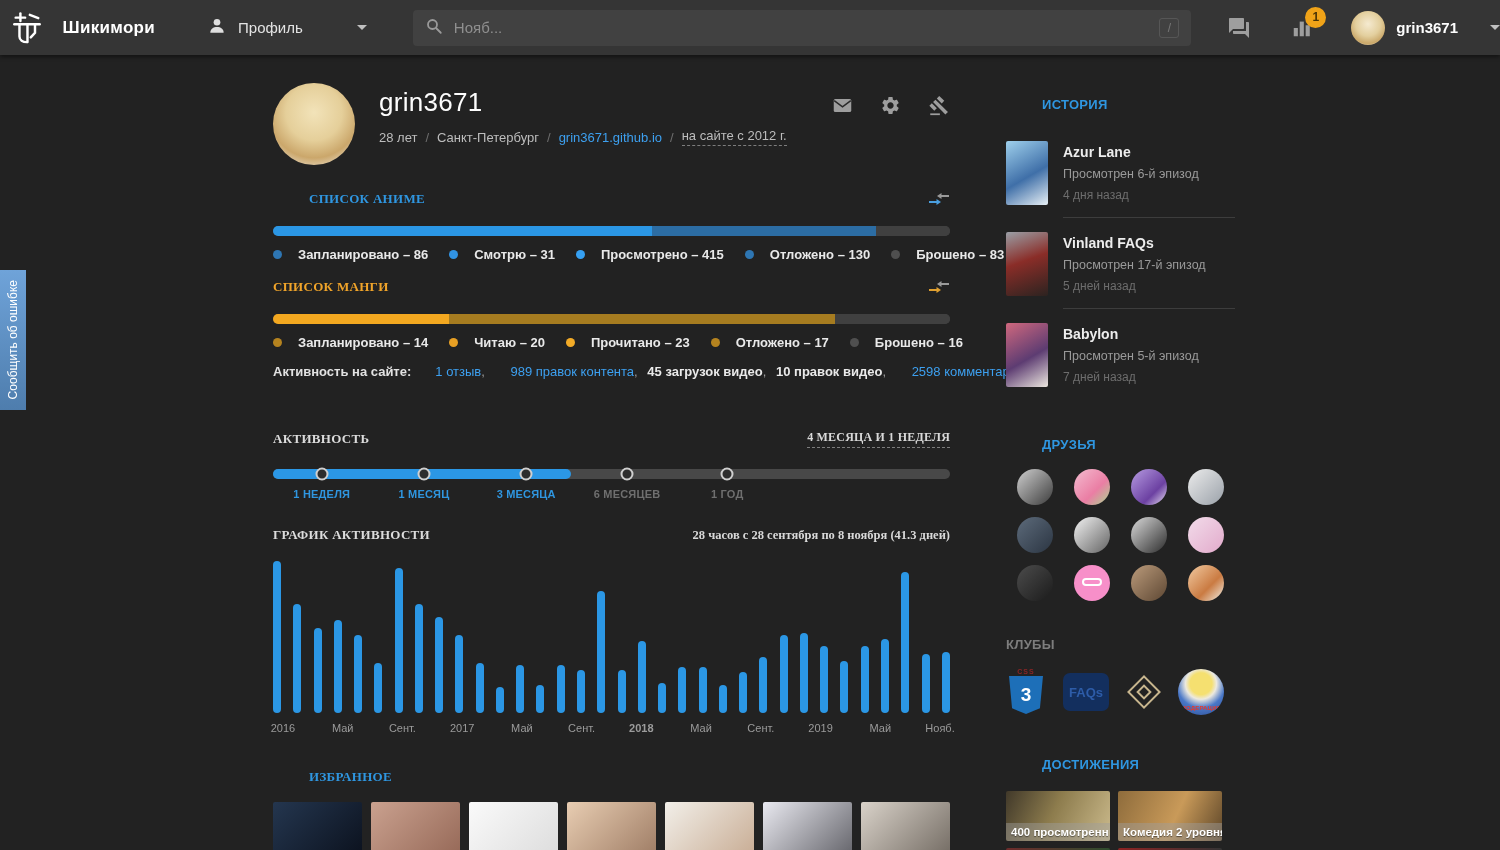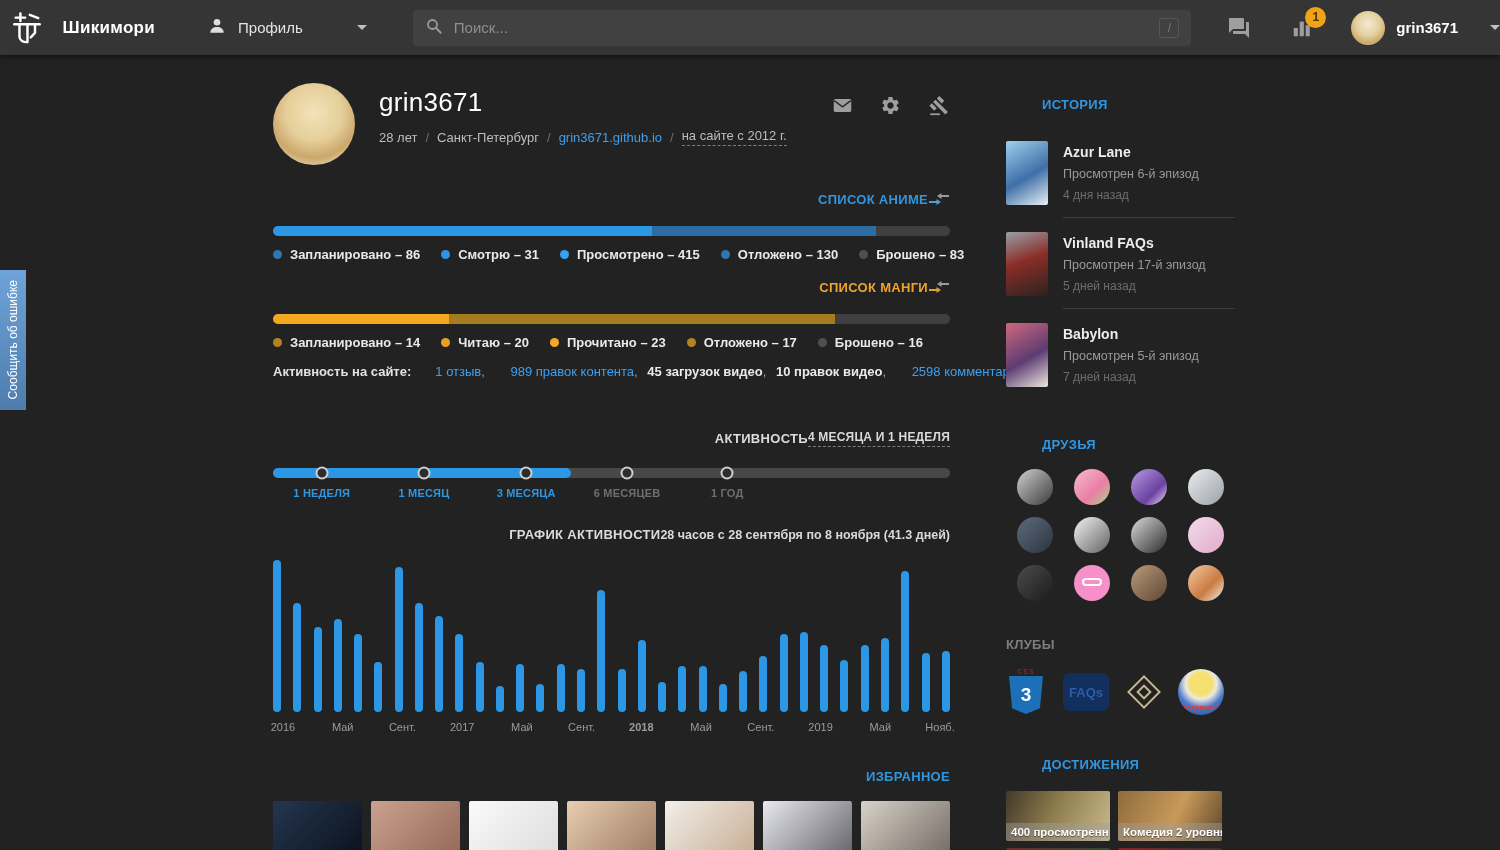--- a/index.html
+++ b/index.html
@@ -47,31 +47,31 @@
   .avatar-big { position:absolute; left:0; top:0; width:82px; height:82px; border-radius:50%; cursor:pointer;
                 background:radial-gradient(circle at 50% 36%, #f2e3b9 0%, #e5cf9a 42%, #cba76b 68%, #f6f6f6 100%); }
   .pname { position:absolute; left:106px; top:4px; color:#fdfdfd; font-size:26px; font-weight:500; letter-spacing:.3px; }
   .pmeta { position:absolute; left:106px; top:45px; font-size:13px; color:#bdbdbd; display:flex; align-items:center; }
   .meta-sep { color:#6e6e6e; margin:0 8px; }
   .meta-link { color:#3da0f0; cursor:pointer; }
   .meta-dashed { border-bottom:1px dashed #7d7d7d; padding-bottom:2px; cursor:pointer; }
   .phead-icons { position:absolute; right:0; top:12px; display:flex; gap:27px; }
   .phead-icons svg { cursor:pointer; }
 
-  .section-head { display:flex; justify-content:flex-end; align-items:center; }
+  .section-head { display:flex; justify-content:space-between; align-items:center;font-family:Liberation Serif, serif; }
   .sec-title { font-size:13px; font-weight:bold; letter-spacing:.3px; cursor:pointer; }
   .c-blue { color:#2f96e0;margin-left:36px; } .c-orange { color:#f0a42a; } .c-white { color:#dcdcdc; } .c-gray { color:#7d7d7d; }
   .collapse-icon { cursor:pointer; }
 
   .anime-sec { top:191px; } .manga-sec { top:279px; }
   .progress { height:10px; border-radius:5px; overflow:hidden; display:flex; background:#404040; margin-top:19px; }
   .bar-seg { height:100%; }
   .legend { display:flex; gap:21px; margin-top:11px; }
   .legend-item { display:flex; align-items:center; font-size:13px; font-weight:bold; color:#e9e9e9;
-                 cursor:pointer; white-space:nowrap; }
+                 cursor:pointer; white-space:nowrap;gap:8px; }
   .dot { width:9px; height:9px; border-radius:50%; margin-right:8px; flex-shrink:0; }
 
   .site-act { top:364px; font-size:13px; display:flex; align-items:center; flex-wrap:nowrap; white-space:nowrap; }
   .act-label { font-weight:bold; color:#e2e2e2; margin-right:8px; }
   .act-link { color:#3da0f0; cursor:pointer;margin-left:16px; }
   .act-plain { color:#eaeaea; font-weight:bold; }
   .act-sep { color:#9a9a9a; margin-right:6px; }
 
   .slider-sec { top:430px; }
   .slider-value { font-size:12px; font-weight:bold; color:#d9d9d9; border-bottom:1px dashed #7d7d7d;
@@ -175,21 +175,21 @@
     </div>
     <div class="caret profile-caret"></div>
 
     <div class="search">
       <span>
         <svg width="18" height="18" viewBox="0 0 24 24" fill="none" stroke="#9a9a9a" stroke-width="2.4" stroke-linecap="round">
           <circle cx="10" cy="10" r="6"></circle>
             <line x1="15" y1="15" x2="21" y2="21"></line>
         </svg>
       </span>
-      <span class="search-ph">Поиск...</span>
+      <span class="search-ph">Нояб...</span>
       <span class="slash-hint">/</span>
     </div>
 
     <div class="nav-icon ni-chat">
       <svg width="24" height="24" viewBox="0 0 24 24" fill="#9e9e9e">
         <path d="M21 6h-2v9H6v2c0 .55.45 1 1 1h11l4 4V7c0-.55-.45-1-1-1zM17 12V3c0-.55-.45-1-1-1H3c-.55 0-1 .45-1 1v14l4-4h10c.55 0 1-.45 1-1z"></path>
       </svg>
     </div>
 
     <div class="nav-icon ni-stats">

